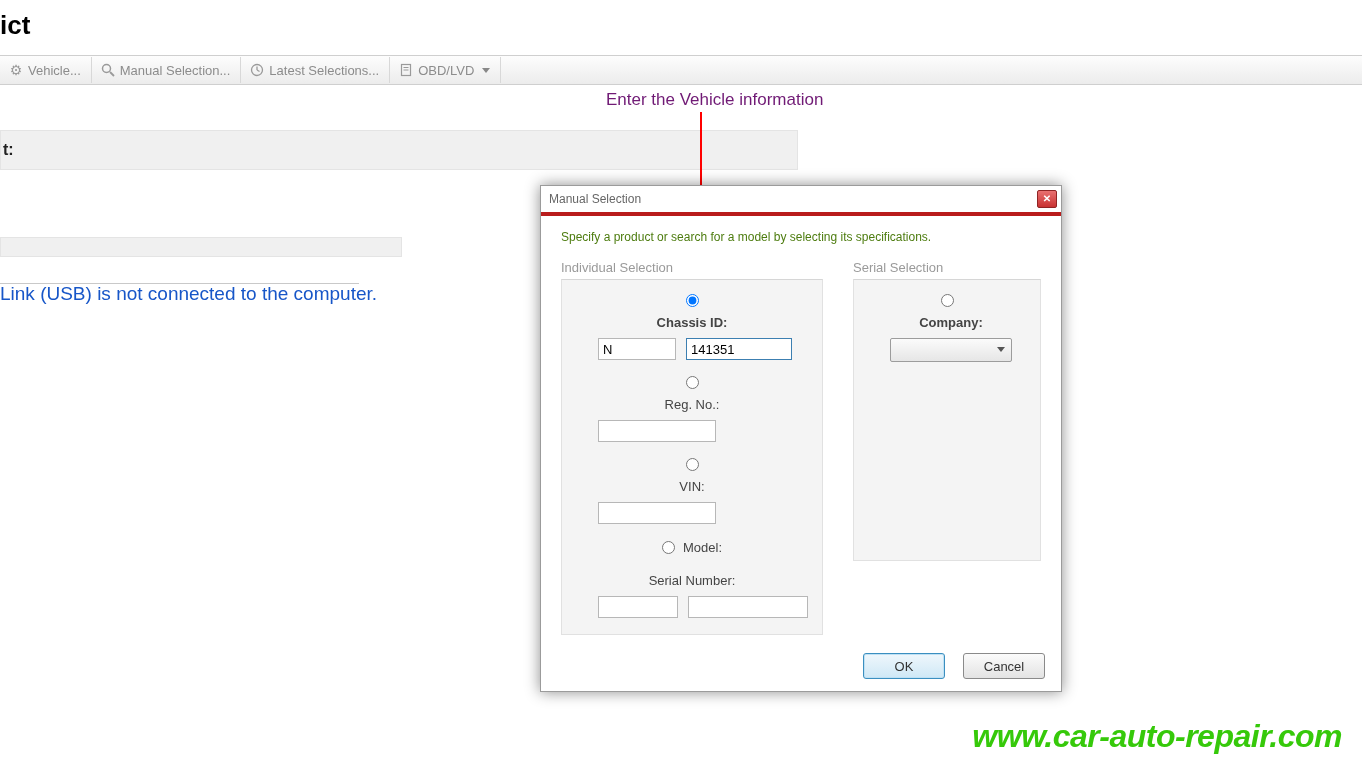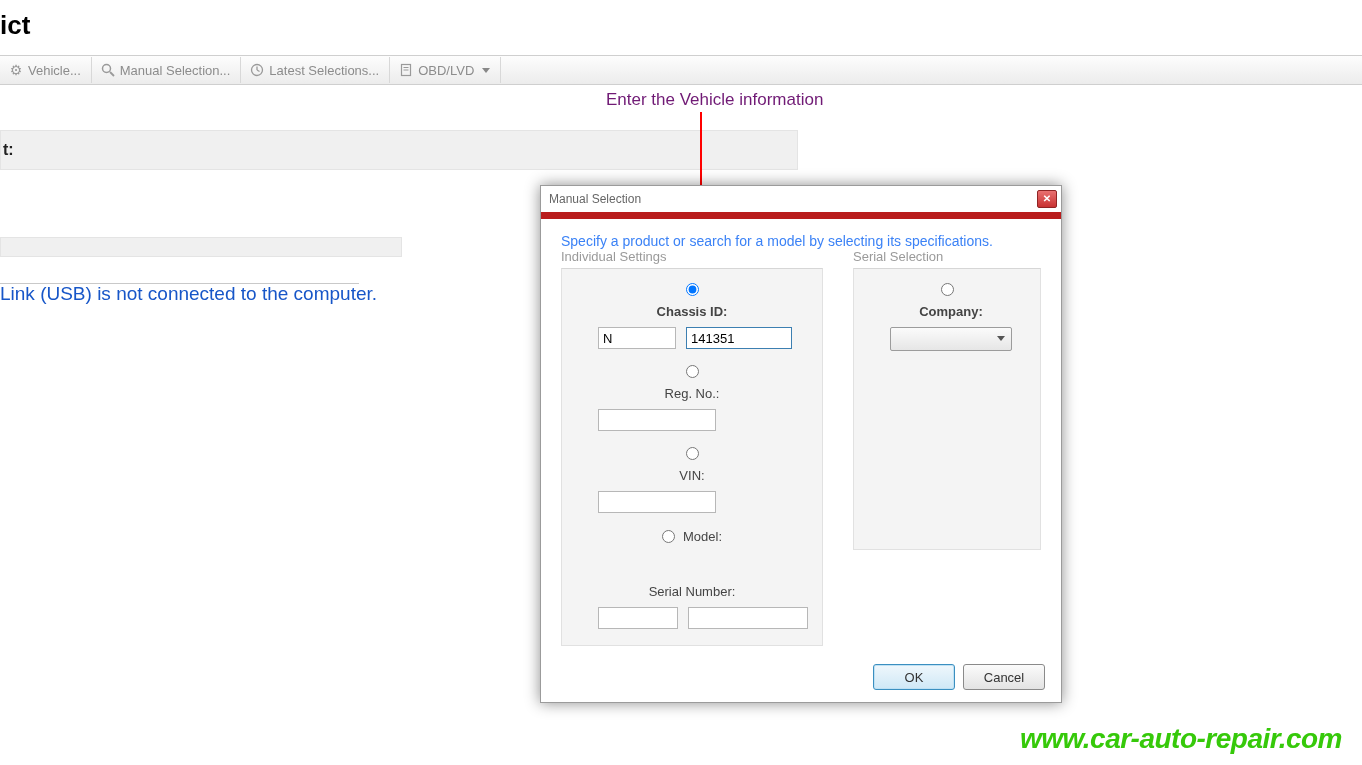--- a/index.html
+++ b/index.html
@@ -118,21 +118,21 @@
     width: 520px;
     background: #fff;
     border: 1px solid #9b9b9b;
     box-shadow: 0 0 14px rgba(0,0,0,0.45);
   }
   .titlebar {
     height: 22px;
     display: flex;
     align-items: center;
     padding: 2px 4px 2px 8px;
-    border-bottom: 7px solid #b91c1c;
+    border-bottom: 4px solid #b91c1c;
     background: #fff;
   }
   .titlebar-text {
     font-size: 12px;
     color: #666;
     flex: 1;
   }
   .close-btn {
     width: 18px;
     height: 16px;
@@ -145,22 +145,23 @@
     display: flex;
     align-items: center;
     justify-content: center;
     line-height: 1;
   }
 
   .dialog-body {
     padding: 14px 20px 8px 20px;
   }
   .instr {
-    color: #3b82f6;
-    font-size: 14px;
+    color: #4d7c0f;
+    font-size: 12px;
+    margin-bottom: 16px;
   }
   .cols {
     display: flex;
     gap: 30px;
   }
   .group {
     flex: 1;
   }
   .group-title {
     color: #9a9a9a;
@@ -223,21 +224,21 @@
     width: 0; height: 0;
     border-left: 4px solid transparent;
     border-right: 4px solid transparent;
     border-top: 5px solid #555;
   }
 
   .dialog-footer {
     padding: 10px 16px 12px 16px;
     display: flex;
     justify-content: flex-end;
-    gap: 8px;
+    gap: 18px;
   }
   .btn {
     width: 80px;
     height: 24px;
     border: 1px solid #8a8a8a;
     border-radius: 3px;
     background: linear-gradient(#fbfbfb, #e3e3e3);
     font-size: 13px;
     color: #333;
     display: flex;
@@ -268,21 +269,21 @@
   }
 
   
   .watermark {
     position: absolute;
     right: 20px;
     bottom: 10px;
     font-family: "Arial Black", Arial, sans-serif;
     font-weight: 900;
     font-style: italic;
-    font-size: 28px;
+    font-size: 32px;
     letter-spacing: -0.5px;
     color: #36c90a;
     margin-top: 48px;
   }
 </style>
 </head>
 <body>
 
 <div class="page-title">ict</div>
 
@@ -344,21 +345,21 @@
     <span class="titlebar-text">Manual Selection</span>
     <div class="close-btn">
       <span>✕</span>
     </div>
   </div>
   <div class="dialog-body">
     <div class="instr">Specify a product or search for a model by selecting its specifications.</div>
     <div class="cols">
 
       <div class="group g1" style="flex:1.25;">
-        <div class="group-title">Individual Settings</div>
+        <div class="group-title">Individual Selection</div>
         <div class="group-box">
 
           <div class="field-row">
             <input type="radio" checked="" style="">
             <span class="field-label chassis-label">Chassis ID:</span>
           </div>
           <div class="inset-row">
             <input class="text-input" style="width: 78px;" value="N">
             <input class="text-input focused" style="width: 106px;" value="141351">
           </div>
@@ -372,21 +373,21 @@
           </div>
 
           <div class="field-row">
             <input type="radio" style="">
             <span class="field-label">VIN:</span>
           </div>
           <div class="inset-row">
             <input class="text-input" style="width: 118px;" value="">
           </div>
 
-          <div class="field-row" style="gap:40px;">
+          <div class="field-row" style="gap:18px;">
             <div style="display:flex;align-items:center;gap:8px;">
               <input type="radio" style="">
               <span class="field-label">Model:</span>
             </div>
             <span class="field-label" style="font-weight:normal;">Serial Number:</span>
           </div>
           <div class="inset-row" style="margin-bottom:0;">
             <input class="text-input" style="width: 80px;" value="">
             <input class="text-input" style="width: 120px;" value="">
           </div>

